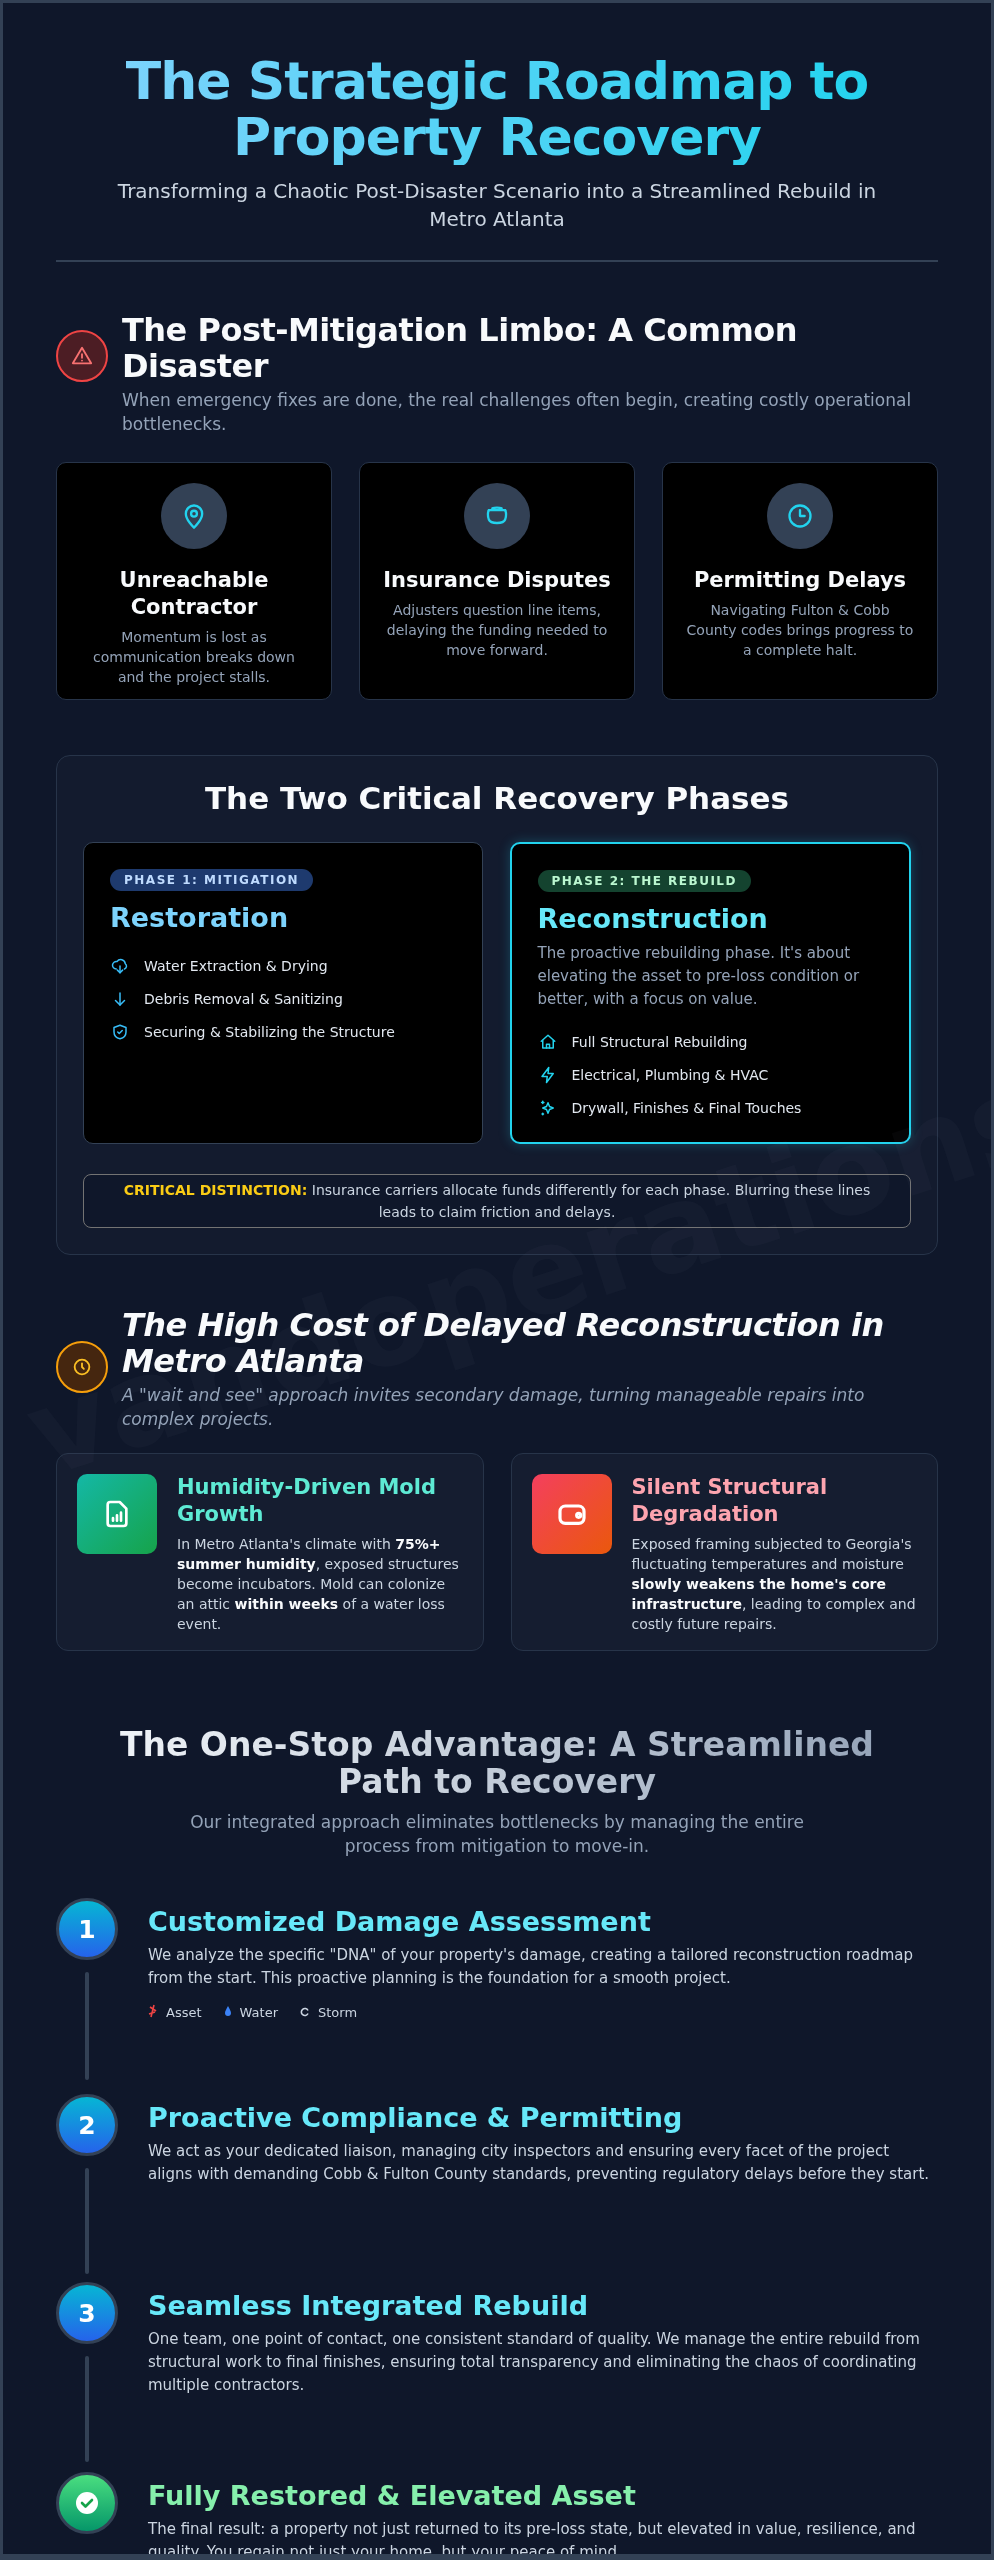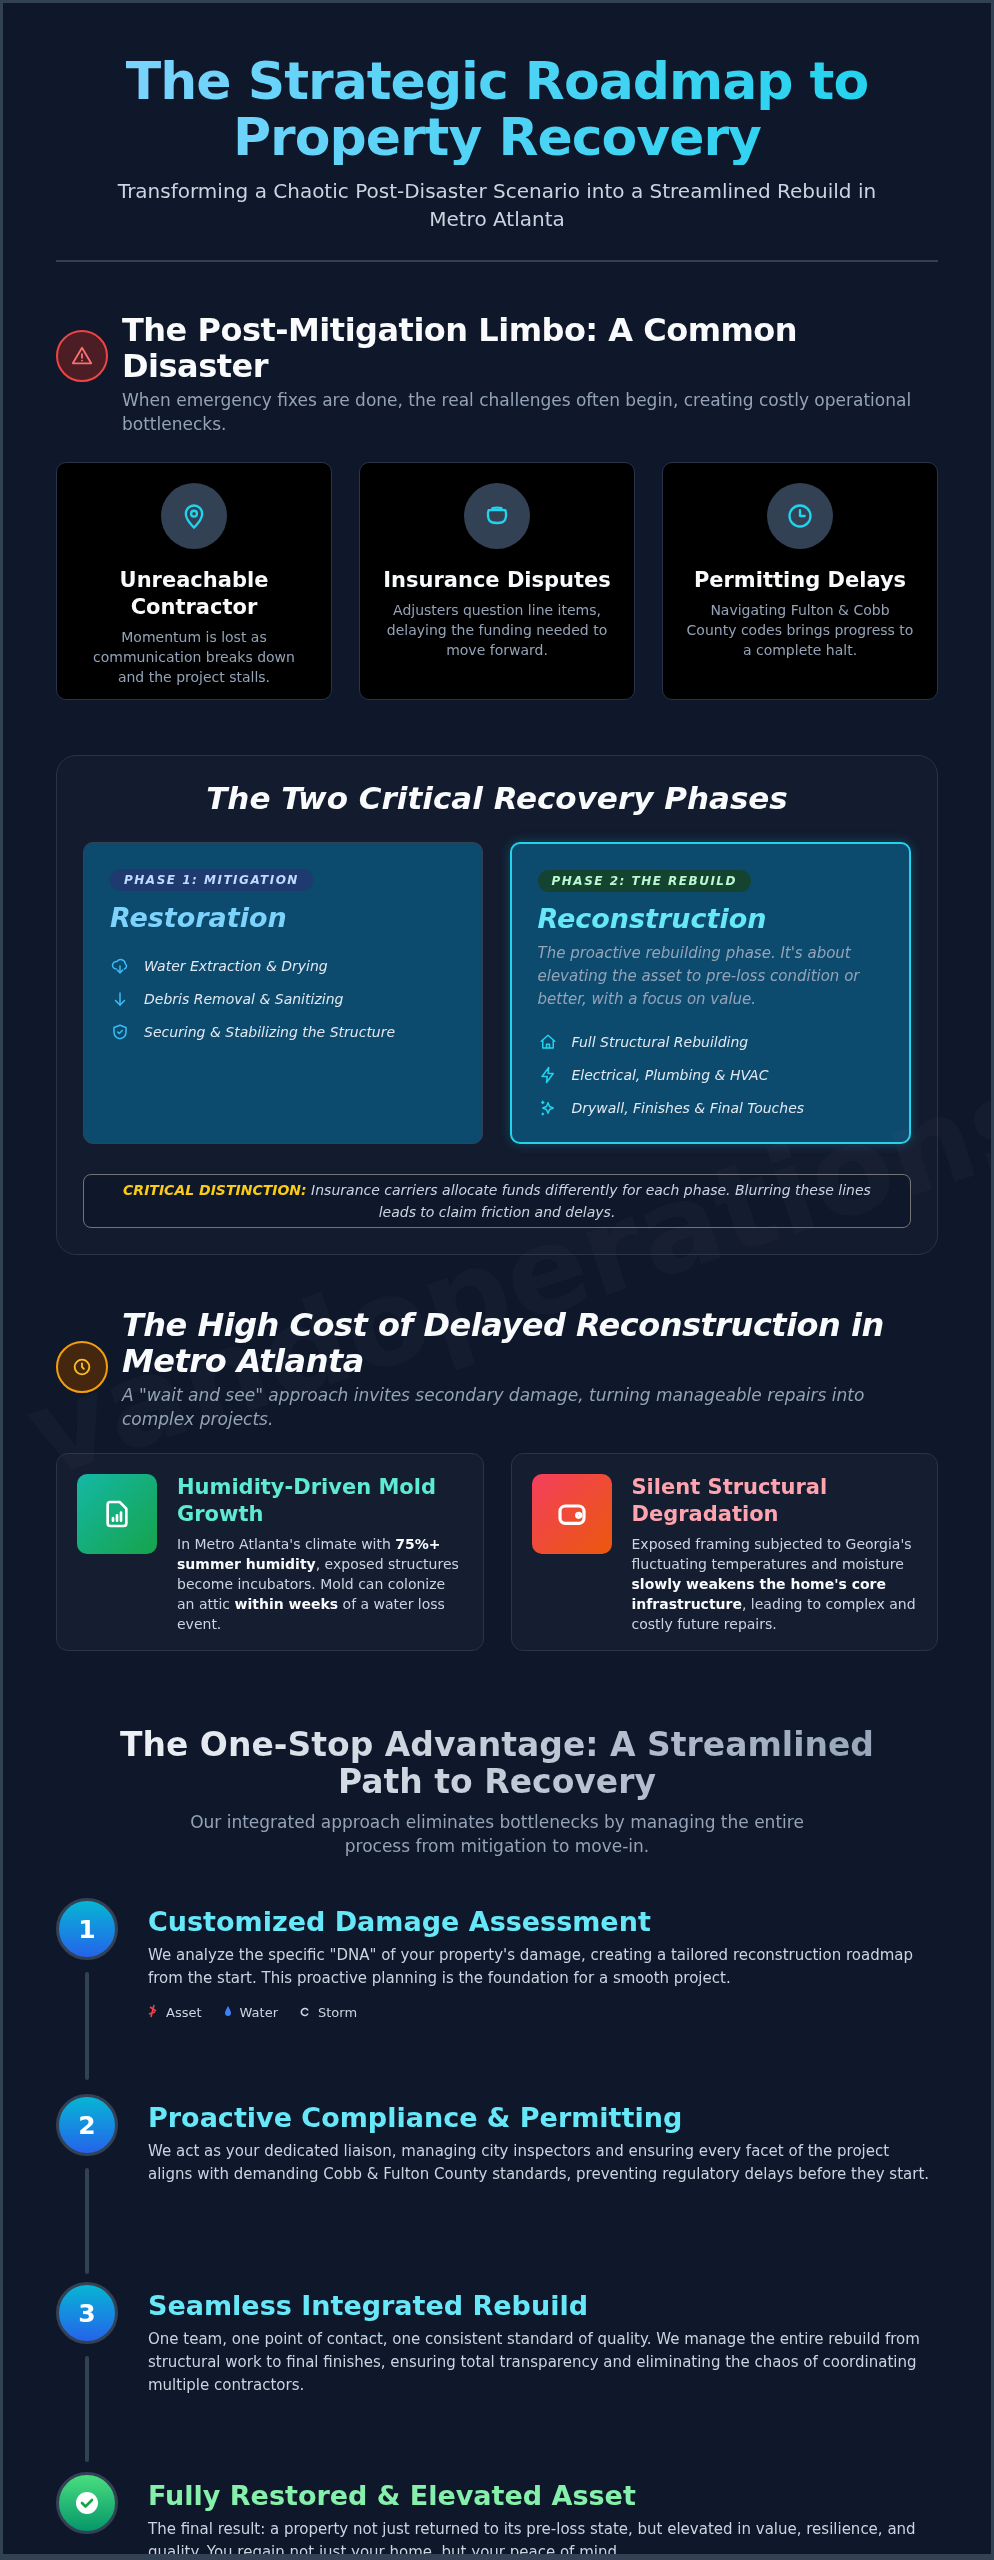--- a/index.html
+++ b/index.html
@@ -44,28 +44,27 @@
   }
   .pcard .ic {
     width: 66px; height: 66px; border-radius: 50%; background: #334155; margin: 0 auto;
     display: flex; align-items: center; justify-content: center;
   }
   .pcard h3 { font-size: 21px; color: #f8fafc; margin-top: 18px; line-height: 27px; }
   .pcard p { font-size: 14px; color: #94a3b8; line-height: 20px; margin-top: 6px; }
 
   
   .phases {
-    margin: 55px 53px 0; background: #131b2e; border: 1px solid #273449; border-radius: 20px;
+    margin: 55px 53px 0; background: #131b2e; border: 1px solid #273449; border-radius: 14px;
     padding: 22px 26px 26px;
-    font-style: italic;
   }
   .phases-title { text-align: center; font-size: 31px; font-weight: bold; color: #f8fafc; line-height: 40px; }
   .phase-row { display: flex; gap: 27px; margin-top: 24px; }
   .phase {
-    flex: 1; height: 302px; background: #0c4a6e; border: 1px solid #334155; border-radius: 10px;
+    flex: 1; height: 302px; background: #000000; border: 1px solid #334155; border-radius: 10px;
     padding: 26px 26px;
   }
   .phase.hl { border: 2px solid #22d3ee; box-shadow: 0 0 12px rgba(34,211,238,0.25); }
   .pill {
     display: inline-block; font-size: 12px; font-weight: bold; letter-spacing: 1.5px;
     padding: 4px 14px; border-radius: 14px;
   }
   .pill.blue { background: #1e3a6e; color: #bfdbfe; }
   .pill.green { background: #14432f; color: #bbf7d0; }
   .phase h3 { font-size: 27px; font-weight: bold; margin-top: 10px; line-height: 34px; }

